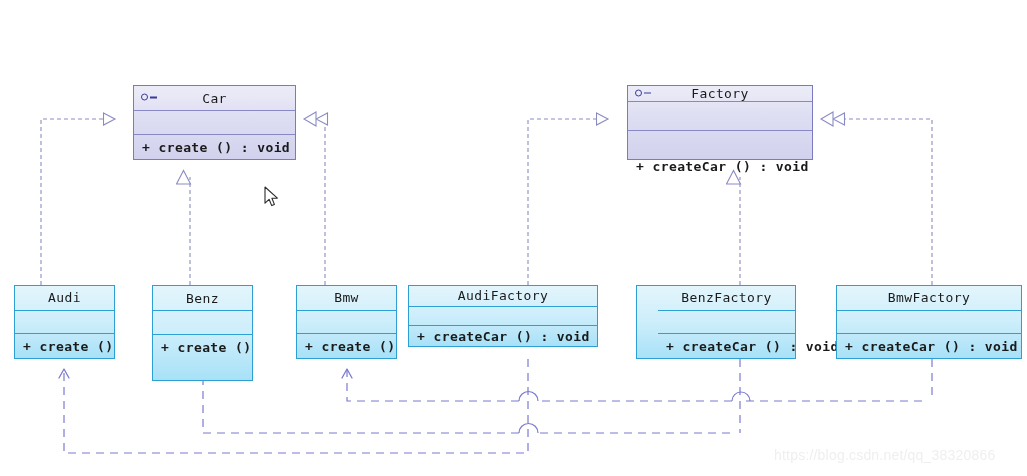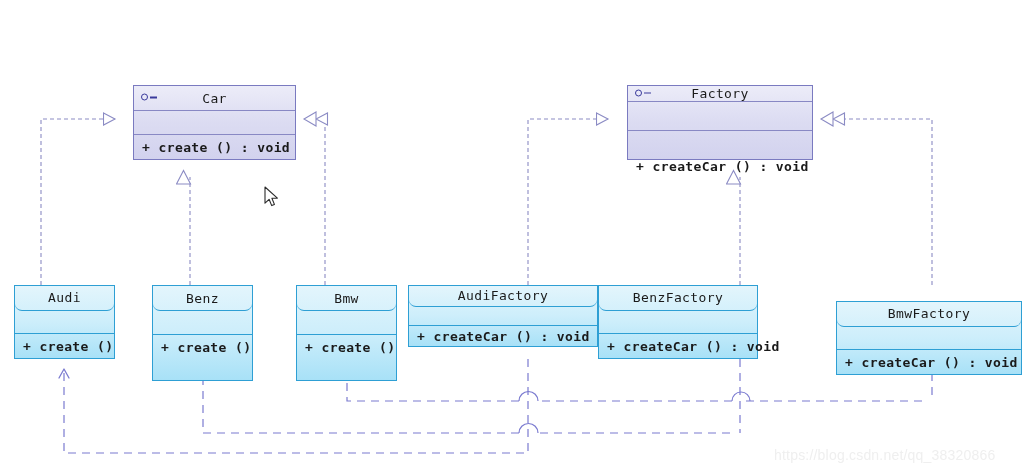--- a/index.html
+++ b/index.html
@@ -40,21 +40,21 @@
     height:25px;
   }
   .row.empty{height:24px;}
   .row.method{
     padding-left:8px;
     height:24px;
     font-weight:bold;
   }
   .uml-class.iface .row.title{border-bottom:1px solid #8888c4;}
   .uml-class.iface .row.empty{border-bottom:1px solid #8888c4;}
-  .uml-class.impl .row.title{border-bottom:1px solid #2e9fd4;border-radius:7px;}
+  .uml-class.impl .row.title{border-bottom:1px solid #2e9fd4;}
   .uml-class.impl .row.empty{border-bottom:1px solid #2e9fd4;}
 
   .iface-mark{
     position:absolute;left:7px;top:50%;
     transform:translateY(-50%);
     width:16px;height:9px;
     pointer-events:none;
   }
   .iface-mark .ring{
     position:absolute;left:0;top:0;
@@ -171,39 +171,39 @@
     <div class="row empty"></div>
     <div class="row method">+  create ()</div>
   </div>
 
   <div class="uml-class impl" style="left:152px;top:285px;width:101px;height:96px;">
     <div class="row title">Benz</div>
     <div class="row empty"></div>
     <div class="row method">+  create ()</div>
   </div>
 
-  <div class="uml-class impl" style="left:296px;top:285px;width:101px;height:96px;">
+  <div class="uml-class impl" style="left:296px;top:285px;width:101px;height:74px;">
     <div class="row title">Bmw</div>
     <div class="row empty"></div>
     <div class="row method">+  create ()</div>
   </div>
 
   <div class="uml-class impl" style="left:408px;top:285px;width:190px;height:62px;">
     <div class="row title">AudiFactory</div>
     <div class="row empty"></div>
     <div class="row method">+  createCar ()  : void</div>
   </div>
 
-  <div class="uml-class impl" style="left:598px;top:285px;width:160px;height:74px;">
+  <div class="uml-class impl" style="left:636px;top:285px;width:160px;height:74px;padding-left:21px;">
     <div class="row title">BenzFactory</div>
     <div class="row empty"></div>
     <div class="row method">+  createCar ()  : void</div>
   </div>
 
-  <div class="uml-class impl" style="left:836px;top:285px;width:186px;height:74px;margin-top:16px;">
+  <div class="uml-class impl" style="left:836px;top:285px;width:186px;height:74px;">
     <div class="row title">BmwFactory</div>
     <div class="row empty"></div>
     <div class="row method">+  createCar ()  : void</div>
   </div>
 
   <svg id="cursor" viewBox="0 0 16 22" style="left:264px;top:186px;">
     <path d="M1,1 L1,17.2 L5.1,13.3 L7.7,19.6 L10.4,18.4 L7.9,12.3 L13.4,12.1 Z" fill="#ffffff" stroke="#2b2b2b" stroke-width="1.1" stroke-linejoin="round"></path>
   </svg>
 
   <div id="watermark" style="left:774px;top:447px;">https://blog.csdn.net/qq_38320866</div>

